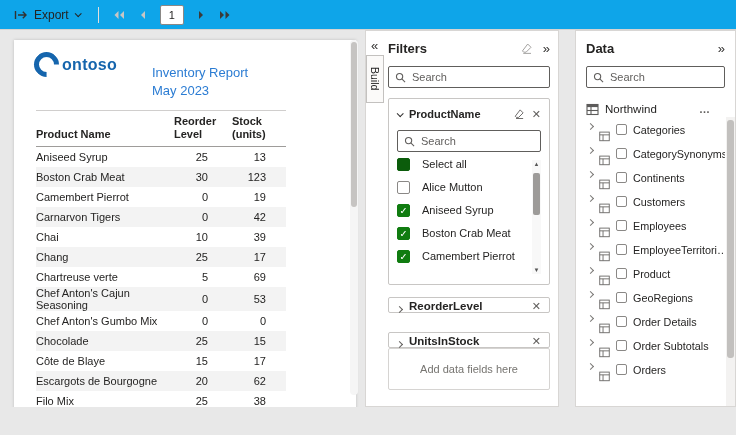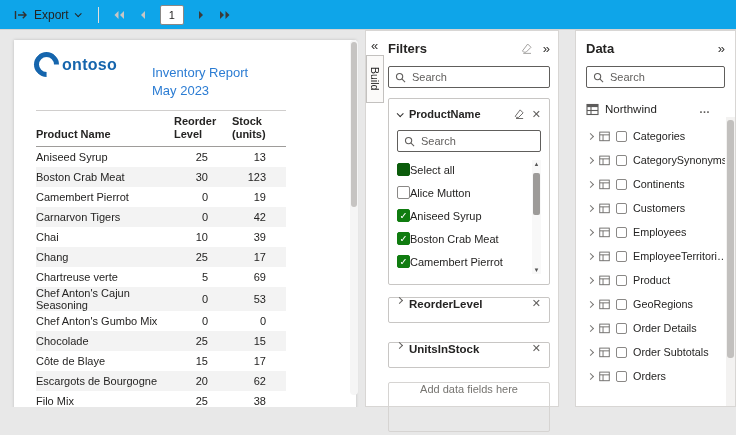--- a/index.html
+++ b/index.html
@@ -69,40 +69,40 @@
   .search-box input{border:none;outline:none;flex:1;min-width:0;font-size:11px;font-family:"Liberation Sans",sans-serif;color:#252423}
   .search-box input::placeholder{color:#605e5c}
 
   .filter-card{border:1px solid #c8c6c4;border-radius:2px;margin-top:10px;padding:7px 8px 8px}
   .card-head{display:flex;align-items:center;gap:7px;height:16px;color:#323130}
   .card-title{font-weight:700;font-size:11px;flex:1;color:#252423}
   .x-icon{font-size:11px;color:#605e5c;line-height:1}
   .filter-card .search-box{margin-top:8px}
 
   .f-list{margin-top:6px;position:relative;padding-right:14px;height:118px;overflow:hidden}
-  .f-item{height:23px;display:flex;align-items:center;gap:0}
+  .f-item{height:23px;display:flex;align-items:flex-start;gap:12px}
   .f-label{font-size:11px;color:#252423}
   .cb{width:13px;height:13px;border:1px solid #8a8886;border-radius:2px;flex:0 0 auto;display:flex;align-items:center;justify-content:center;font-size:9.5px;line-height:1;background:#fff}
   .cb.checked{background:#107c10;border-color:#107c10;color:#fff}
   .cb.partial{background:#0b5c0b;border-color:#0b5c0b}
   .cb.small{width:11px;height:11px}
   .f-scroll{position:absolute;right:0;top:2px;bottom:2px;width:9px;background:#f8f8f8;display:flex;flex-direction:column;align-items:center;justify-content:space-between;font-size:6px;color:#555;padding:1px 0}
   .f-thumb{position:absolute;right:1px;top:15px;width:7px;height:42px;background:#9d9b99;border-radius:2px}
 
-  .filter-card.collapsed{display:flex;align-items:flex-start;gap:7px;height:26px;padding:0 8px;margin-top:12px;color:#605e5c}
+  .filter-card.collapsed{display:flex;align-items:flex-end;gap:7px;height:16px;padding:0 8px;margin-top:12px;color:#605e5c}
   .filter-card.collapsed .card-title{font-size:11.5px}
   .filter-card.collapsed + .filter-card.collapsed{margin-top:19px}
 
-  .drop-area{margin-top:14px;height:50px;border:1px solid #d6d4d2;border-radius:2px;display:flex;justify-content:center;color:#767470;font-size:11px}
+  .drop-area{height:42px;border:1px solid #d6d4d2;border-radius:2px;display:flex;align-items:center;justify-content:center;color:#767470;font-size:11px}
 
   
   .d-root{display:flex;align-items:center;gap:6px;margin-top:12px;height:18px;font-size:11.5px;color:#252423}
   .d-more{margin-left:auto;margin-right:14px;color:#605e5c;letter-spacing:1px;font-weight:700;font-size:11px}
   .d-tree{margin-top:6px}
-  .d-row{display:flex;align-items:center;gap:6px;height:24px;padding-left:2px;font-size:10.8px;color:#252423}
+  .d-row{display:flex;gap:6px;height:24px;padding-left:2px;font-size:10.8px;color:#252423}
   .d-row .chv{color:#7a7876}
   .d-label{flex:1;overflow:hidden;white-space:nowrap}
   .dp-scroll{position:absolute;right:0;top:86px;bottom:0;width:9px;background:#f3f2f1}
   .dp-thumb{position:absolute;top:3px;left:1px;width:7px;height:238px;background:#c2c0be;border-radius:3px}
 
   .ico{display:inline-flex;align-items:center;justify-content:center;flex:0 0 auto}
 </style>
 </head>
 <body>
 

